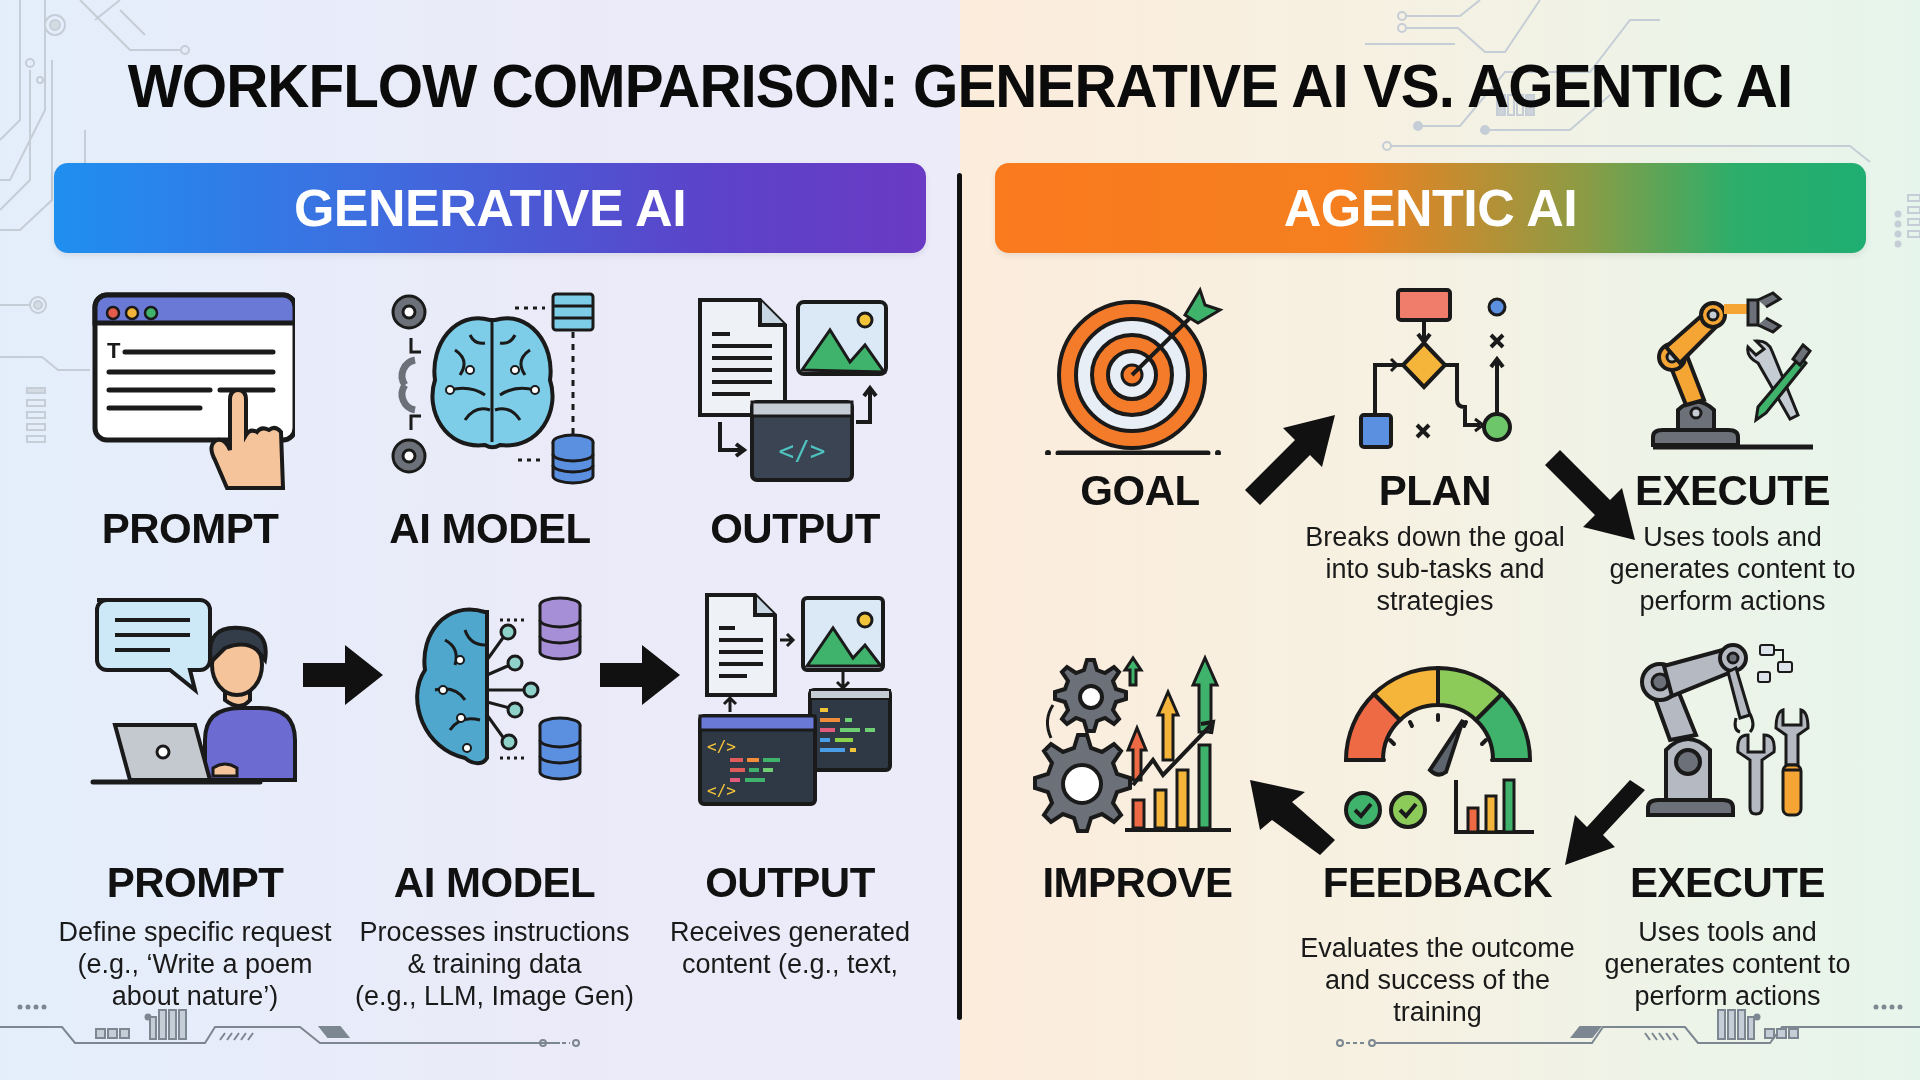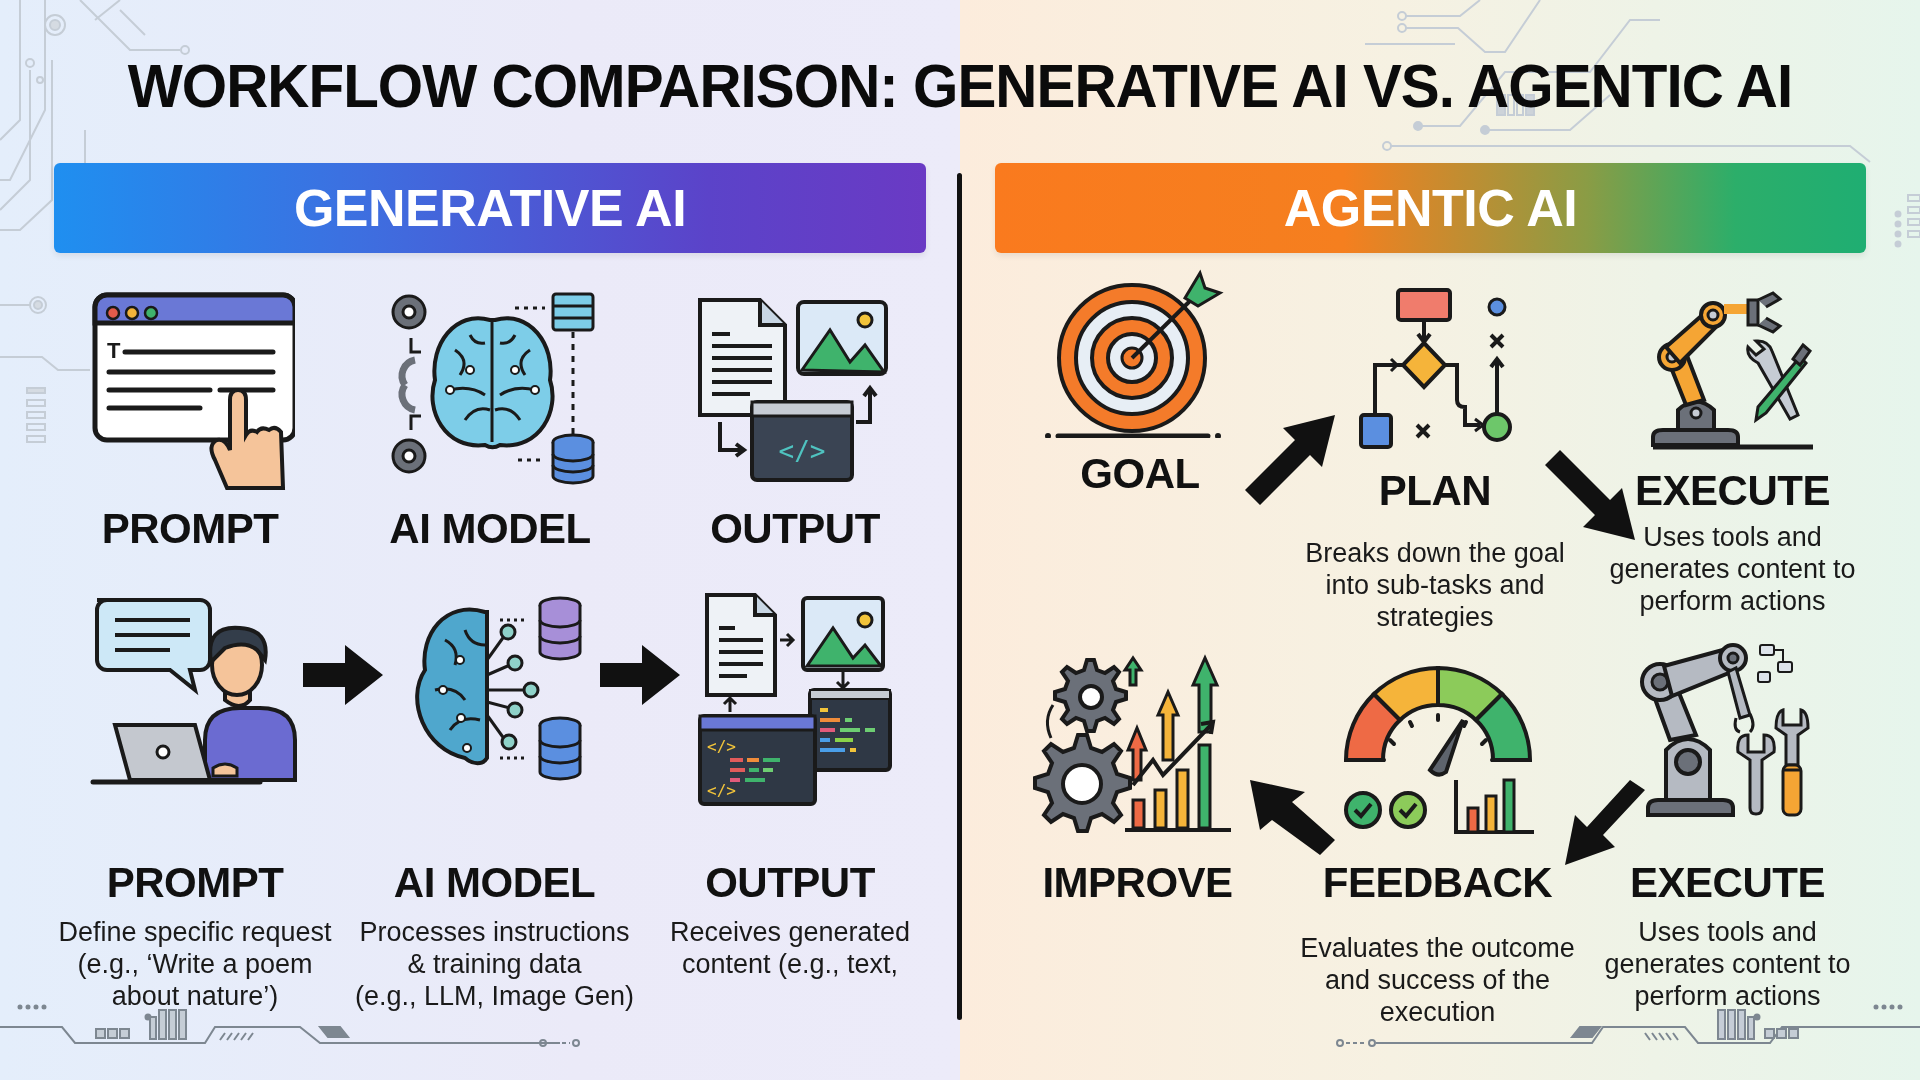--- a/index.html
+++ b/index.html
@@ -17,21 +17,21 @@
 
   .circuit { position:absolute; stroke:#c5cdd6; fill:none; stroke-width:2; }
 
   .title {
     position:absolute; left:0; top:50px; width:1920px; text-align:center;
     font-size:62px; font-weight:bold; letter-spacing:-1px; color:#0b0b0b;
     transform: scaleX(0.94);
   }
 
   .section-header {
-    position:absolute; top:163px; height:90px; border-radius:6px;
+    position:absolute; top:163px; height:90px; border-radius:14px;
     display:flex; align-items:center; justify-content:center;
     color:#fff; font-size:52px; font-weight:bold; letter-spacing:-0.5px;
     box-shadow: 0 3px 6px rgba(0,0,0,0.08);
   }
   .gen-header { left:54px; width:872px; background: linear-gradient(90deg, #1f8ff0 0%, #3d6fe0 35%, #5b43c9 75%, #6a3ac4 100%); }
   .agn-header { left:995px; width:871px; background: linear-gradient(90deg, #fa7a1e 0%, #f57f1f 40%, #8a9c45 68%, #2cae6a 85%, #1fae72 100%); }
 
   .divider { position:absolute; left:957px; top:173px; width:5px; height:847px; background:#111; border-radius:3px; }
 
   .step { position:absolute; text-align:center; }
@@ -277,21 +277,21 @@
         <path d="M60 190 H80" stroke="#3fb36c"></path>
       </g>
   </svg>
   <div class="step-label" style="position:absolute;top:272px;width:100%">OUTPUT</div>
   <div class="step-desc" style="position:absolute;top:318px;width:100%">
     <div>Receives generated</div>
     <div>content (e.g., text,</div>
   </div>
 </div>
 
-<div class="step" style="left:1010px;top:268px;width:260px;height:330px;">
+<div class="step" style="left:1010px;top:285px;width:260px;height:330px;">
   <svg class="icon" style="top:0" width="200" height="170" viewBox="0 0 200 170">
     <circle cx="92" cy="90" r="73" fill="#f47b2a" stroke="#1a1a1a" stroke-width="4"></circle>
     <circle cx="92" cy="90" r="56" fill="#e7eef5" stroke="#1a1a1a" stroke-width="4"></circle>
     <circle cx="92" cy="90" r="40" fill="#f47b2a" stroke="#1a1a1a" stroke-width="4"></circle>
     <circle cx="92" cy="90" r="24" fill="#e7eef5" stroke="#1a1a1a" stroke-width="4"></circle>
     <circle cx="92" cy="90" r="10" fill="#f47b2a" stroke="#1a1a1a" stroke-width="3"></circle>
     <path d="M92 90 L155 28" stroke="#1a1a1a" stroke-width="4"></path>
     <path d="M145 30 L160 5 L165 20 L180 25 L158 38 Z" fill="#3fb36c" stroke="#1a1a1a" stroke-width="3"></path>
     <path d="M18 168 H168" stroke="#1a1a1a" stroke-width="5" stroke-linecap="round"></path>
     <circle cx="8" cy="168" r="3" fill="#1a1a1a"></circle>
@@ -313,21 +313,21 @@
     <path d="M46 74 L52 80 L46 86" stroke="#1a1a1a" stroke-width="3" fill="none"></path>
     <rect x="16" y="130" width="30" height="32" rx="3" fill="#5b8fe0" stroke="#1a1a1a" stroke-width="4"></rect>
     <path d="M72 140 L84 152 M84 140 L72 152" stroke="#1a1a1a" stroke-width="4"></path>
     <path d="M130 134 L138 140 L130 146" stroke="#1a1a1a" stroke-width="3" fill="none"></path>
     <circle cx="152" cy="142" r="13" fill="#6dc76a" stroke="#1a1a1a" stroke-width="4"></circle>
     <path d="M152 129 V75 M146 82 L152 74 L158 82" stroke="#1a1a1a" stroke-width="4" fill="none"></path>
     <path d="M146 50 L158 62 M158 50 L146 62" stroke="#1a1a1a" stroke-width="4"></path>
     <circle cx="152" cy="22" r="8" fill="#5b8fe0" stroke="#1a1a1a" stroke-width="3"></circle>
   </svg>
   <div class="step-label" style="position:absolute;top:185px;width:100%">PLAN</div>
-  <div class="step-desc" style="position:absolute;top:244px;width:100%;line-height:32px;">
+  <div class="step-desc" style="position:absolute;top:228px;width:100%;line-height:32px;">
     <div>Breaks down the goal</div>
     <div>into sub-tasks and</div>
     <div>strategies</div>
   </div>
 </div>
 
 <svg class="arrow" style="left:1545px;top:450px" width="90" height="90" viewBox="0 0 90 90">
   <path d="M0 15 L50 65 L38 77 L90 90 L77 38 L65 50 L15 0 Z" fill="#111"></path>
 </svg>
 
@@ -414,21 +414,21 @@
     <path d="M62 150 L68 156 L78 144" stroke="#1a1a1a" stroke-width="4" fill="none"></path>
     <path d="M118 120 V172 H196" stroke="#1a1a1a" stroke-width="4" fill="none"></path>
     <rect x="130" y="148" width="10" height="24" fill="#ee6a45" stroke="#1a1a1a" stroke-width="3"></rect>
     <rect x="148" y="136" width="10" height="36" fill="#f5b43a" stroke="#1a1a1a" stroke-width="3"></rect>
     <rect x="166" y="120" width="10" height="52" fill="#3fb36c" stroke="#1a1a1a" stroke-width="3"></rect>
   </svg>
   <div class="step-label" style="position:absolute;top:222px;width:100%">FEEDBACK</div>
   <div class="step-desc" style="position:absolute;top:284px;width:100%">
     <div>Evaluates the outcome</div>
     <div>and success of the</div>
-    <div>execution</div>
+    <div>training</div>
   </div>
 </div>
 
 <svg class="arrow" style="left:1250px;top:780px" width="85" height="75" viewBox="0 0 85 75">
   <path d="M85 60 L42 22 L55 12 L0 0 L10 50 L22 40 L70 75 Z" fill="#111"></path>
 </svg>
 
 <div class="step" style="left:1010px;top:640px;width:255px;height:380px;">
   <svg class="icon" style="top:0" width="210" height="200" viewBox="0 0 210 200">
     <g fill="#6b7079" stroke="#1a1a1a" stroke-width="4">

